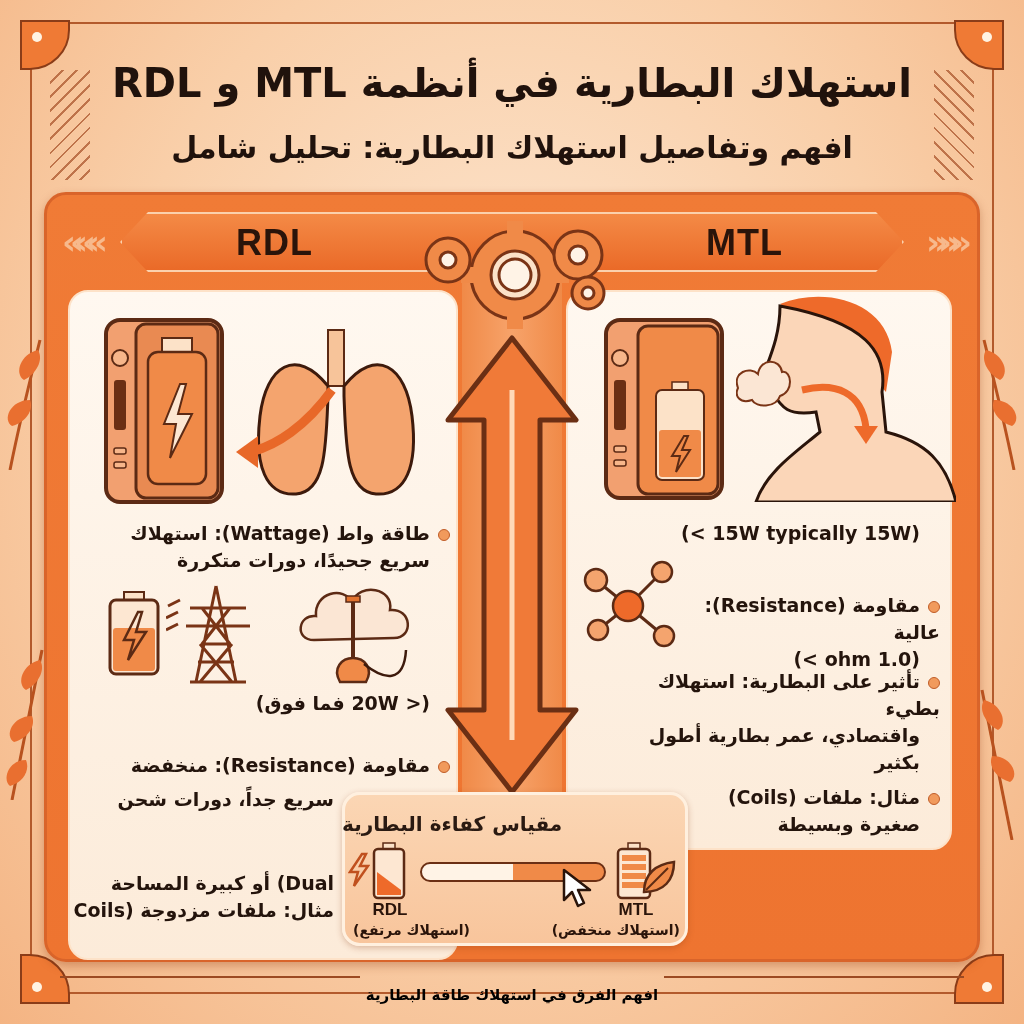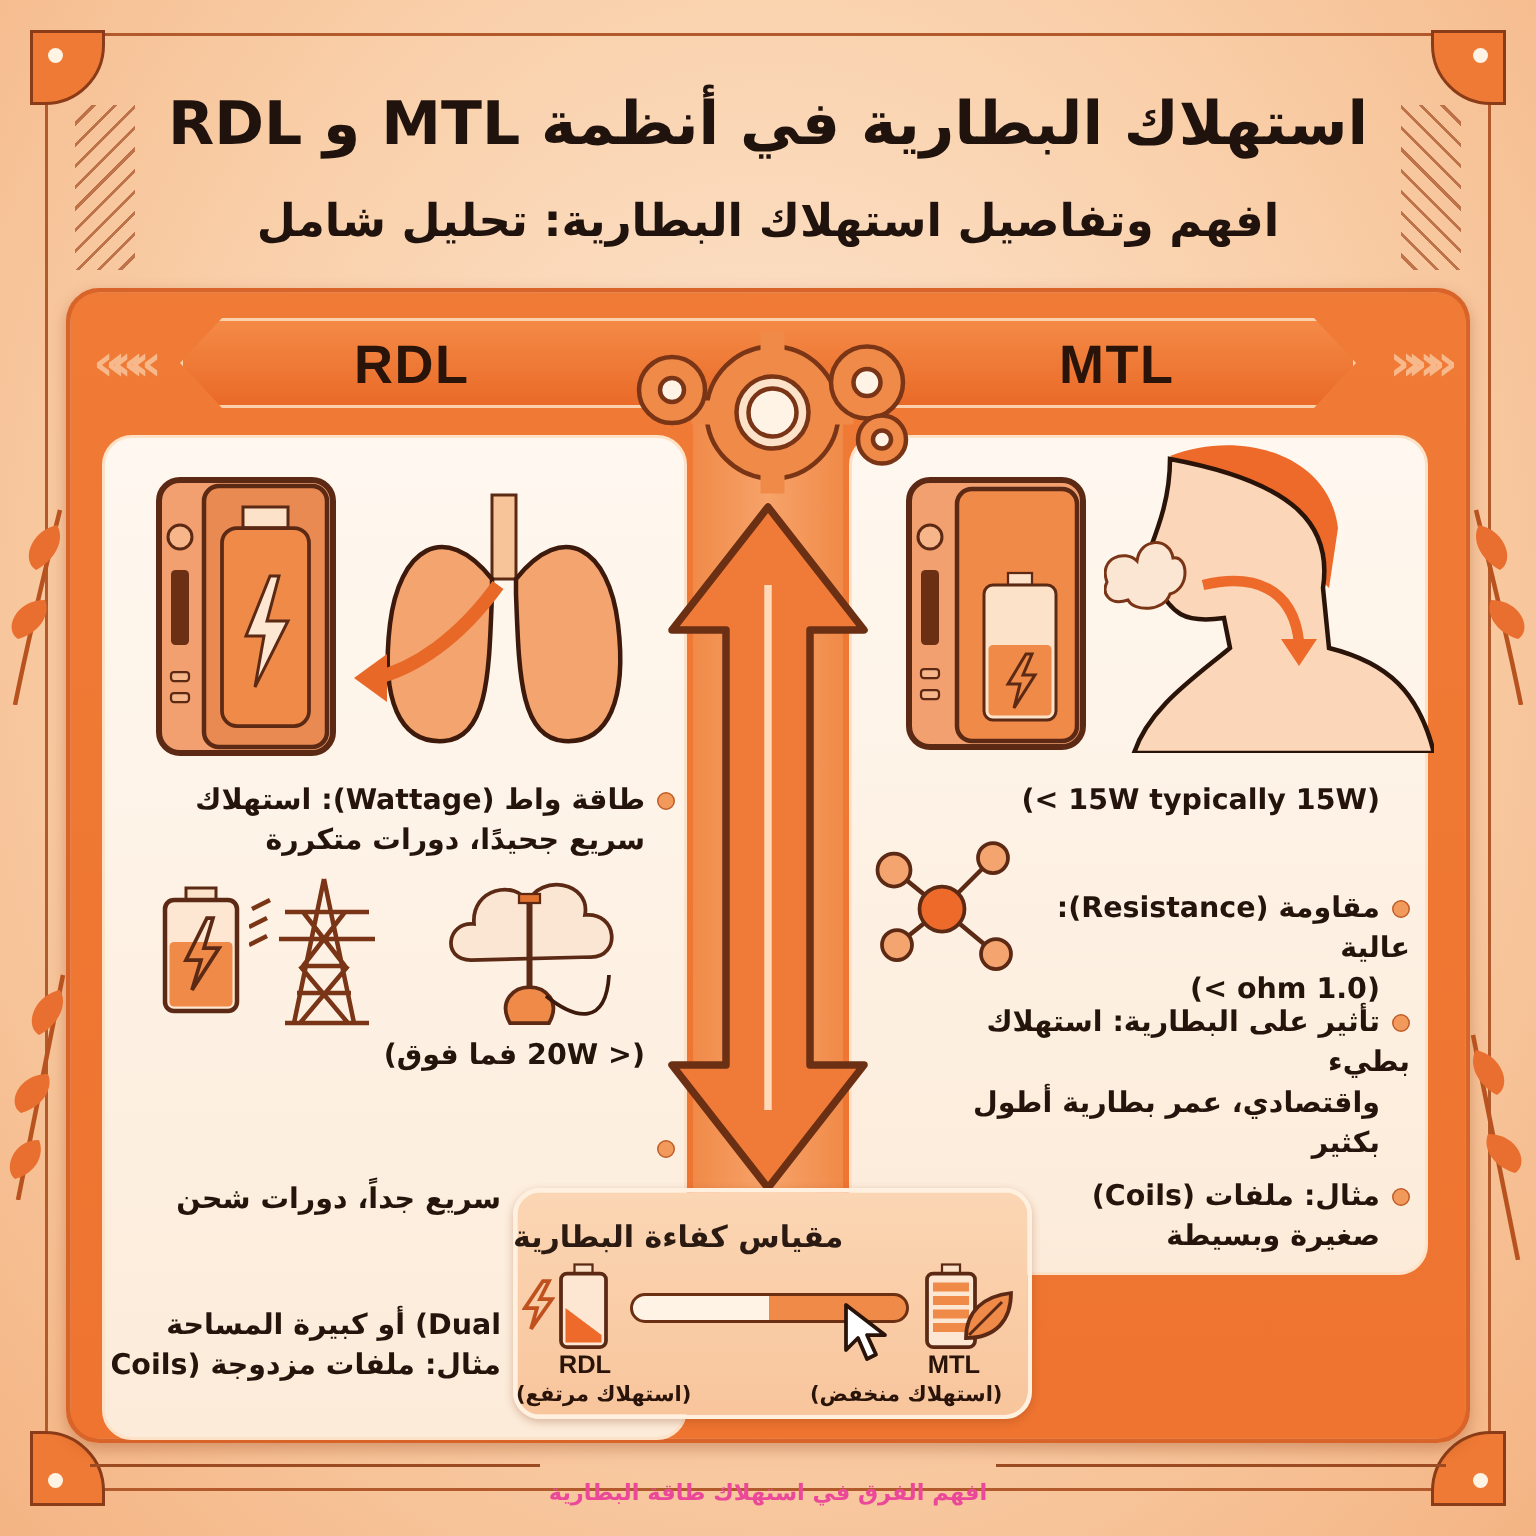--- a/index.html
+++ b/index.html
@@ -48,24 +48,24 @@
 
   .gauge-box { position: absolute; left: 342px; top: 792px; width: 346px; height: 154px;
     background: linear-gradient(180deg, #fbd6b4, #f8c59c); border-radius: 18px; border: 3px solid #fff0df;
     box-shadow: 0 2px 6px rgba(140,60,20,.3); }
   .gauge-title { position: absolute; left: 342px; top: 812px; width: 346px; text-align: left;
     direction: rtl; font-weight: 700; font-size: 20px; }
   .gauge-track { position: absolute; left: 420px; top: 862px; width: 186px; height: 20px;
     border-radius: 10px; border: 2.5px solid #6b2f14; background: linear-gradient(90deg, #fff3e6 50%, #f08a48 50%); }
   .gauge-lbl { position: absolute; font-family: "Liberation Sans", sans-serif; font-weight: 700;
     font-size: 17px; color: #2a140a; text-align: center; }
-  .gauge-sub { position: absolute; direction: rtl; font-weight: 700; font-size: 14px; color: #2a140a; text-align: left; }
+  .gauge-sub { position: absolute; direction: rtl; font-weight: 700; font-size: 14px; color: #2a140a; text-align: right; }
 
   .footer { position: absolute; left: 300px; top: 986px; width: 424px; text-align: center;
-    direction: rtl; font-weight: 700; font-size: 15px; color: #ec4899; }
+    direction: rtl; font-weight: 700; font-size: 15px; color: #000000; }
   .footer-line { position: absolute; top: 976px; height: 2px; background: #9c4a22; }
 </style>
 </head>
 <body>
 
 <div class="frame-line" style="left:30px;top:22px;width:964px;height:972px;border-radius:8px;border-color:#b35a2c;"></div>
 <div class="corner" style="left:20px;top:20px;border-radius:0 0 40px 0;">
     <span class="dot" style="left:10px;top:10px;"></span>
   </div>
 <div class="corner" style="right:20px;top:20px;border-radius:0 0 0 40px;">
@@ -210,21 +210,21 @@
 </div>
 
 <div class="bullet" style="left:90px;top:520px;width:360px;">
   <div><span class="dot"></span><span>طاقة واط (Wattage): استهلاك</span></div>
   <div style="padding-right:20px;">سريع جحيدًا، دورات متكررة</div>
 </div>
 <div class="bullet" style="left:80px;top:690px;width:370px;">
   <div style="padding-right:20px;">(&lt; 20W فما فوق)</div>
 </div>
 <div class="bullet" style="left:80px;top:752px;width:370px;">
-  <div><span class="dot"></span></div>
+  <div><span class="dot"></span><span>مقاومة (Resistance): منخفضة</span></div>
 </div>
 <div class="bullet" style="left:72px;top:786px;width:262px;">
   <div>سريع جداً، دورات شحن</div>
 </div>
 <div class="bullet" style="left:72px;top:870px;width:262px;">
   <div>Dual) أو كبيرة المساحة</div>
   <div>مثال: ملفات مزدوجة (Coils</div>
 </div>
 
 <div class="gauge-box"></div>

